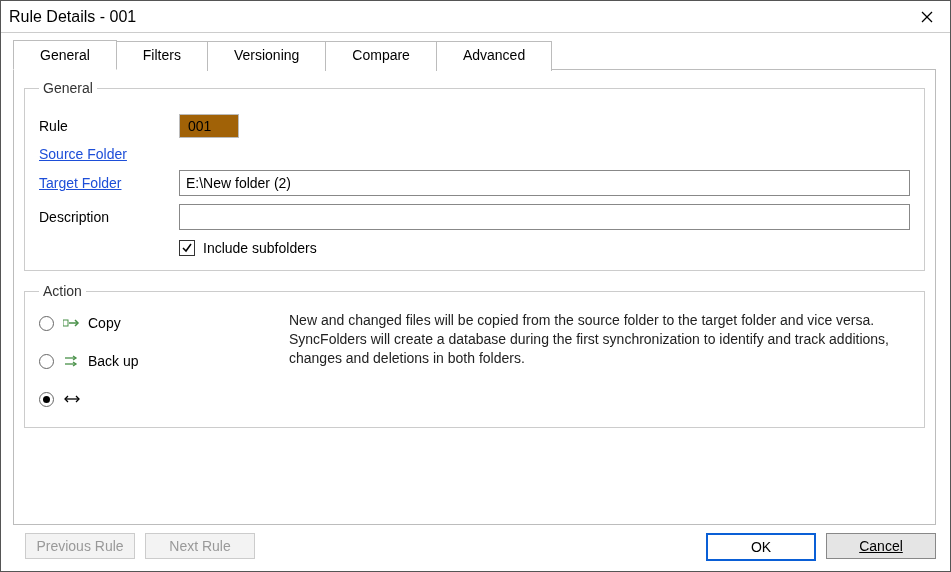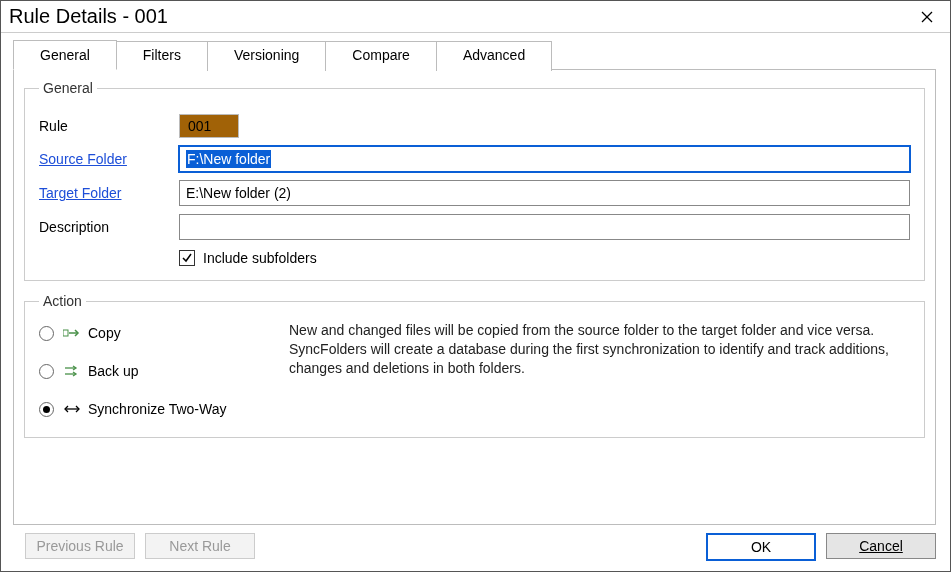--- a/index.html
+++ b/index.html
@@ -21,21 +21,21 @@
   }
   .titlebar {
     height: 32px;
     display: flex;
     align-items: center;
     justify-content: space-between;
     padding: 0 0 0 8px;
     border-bottom: 1px solid #ccc;
     background: #fff;
   }
-  .titlebar .title { font-size: 20px; }
+  .titlebar .title { font-size: 16px; }
   .titlebar .close {
     width: 46px; height: 30px;
     display: flex; align-items: center; justify-content: center;
     cursor: default;
     font-size: 16px;
   }
   .content {
     flex: 1;
     padding: 6px 14px 0 12px;
     display: flex;
@@ -230,24 +230,20 @@
       <fieldset>
         <legend>General</legend>
 
         <div class="form-row">
           <span class="label">Rule</span>
           <span class="readonly-box">001</span>
         </div>
 
         <div class="form-row">
           <span class="label link">Source Folder</span>
-          <div class="sel-wrap">
-            <input type="text" class="text-input active" style="color: transparent;" value="F:\New folder">
-            <span class="sel-highlight">F:\New folder</span>
-          </div>
         </div>
 
         <div class="form-row">
           <span class="label link">Target Folder</span>
           <input type="text" class="text-input" value="E:\New folder (2)" style="">
         </div>
 
         <div class="form-row">
           <span class="label">Description</span>
           <input type="text" class="text-input" value="" style="">
@@ -298,21 +294,20 @@
               <span class="radio">
                   <span class="dot"></span>
                 </span>
               <span class="action-icon">
                 <svg width="18" height="14" viewBox="0 0 18 14">
                   <path d="M3 7 L15 7" stroke="#000" stroke-width="1.3"></path>
                   <path d="M5 4 L2 7 L5 10" fill="none" stroke="#000" stroke-width="1.3"></path>
                   <path d="M13 4 L16 7 L13 10" fill="none" stroke="#000" stroke-width="1.3"></path>
                 </svg>
               </span>
-              <span>Synchronize Two-Way</span>
             </div>
 
           </div>
           <div class="action-desc">New and changed files will be copied from the source folder to the target folder and vice versa. SyncFolders will create a database during the first synchronization to identify and track additions, changes and deletions in both folders.</div>
         </div>
       </fieldset>
 
     </div>
   </div>
 

